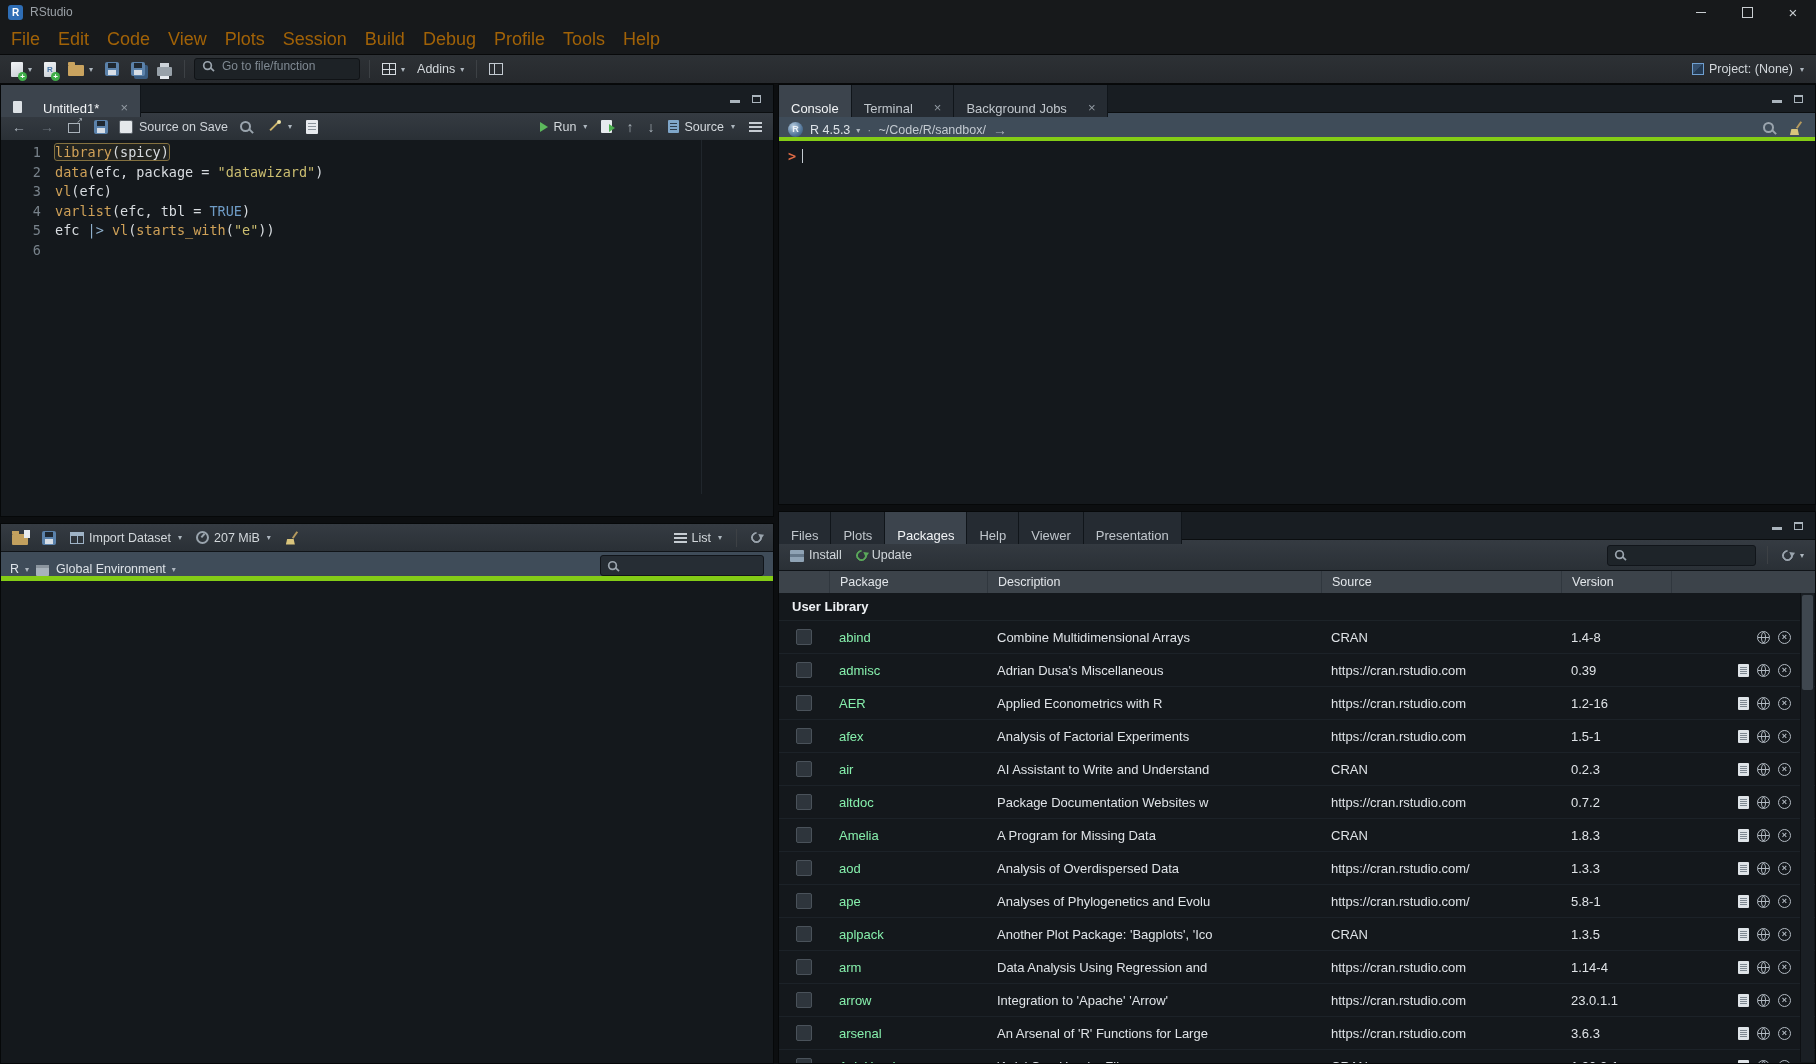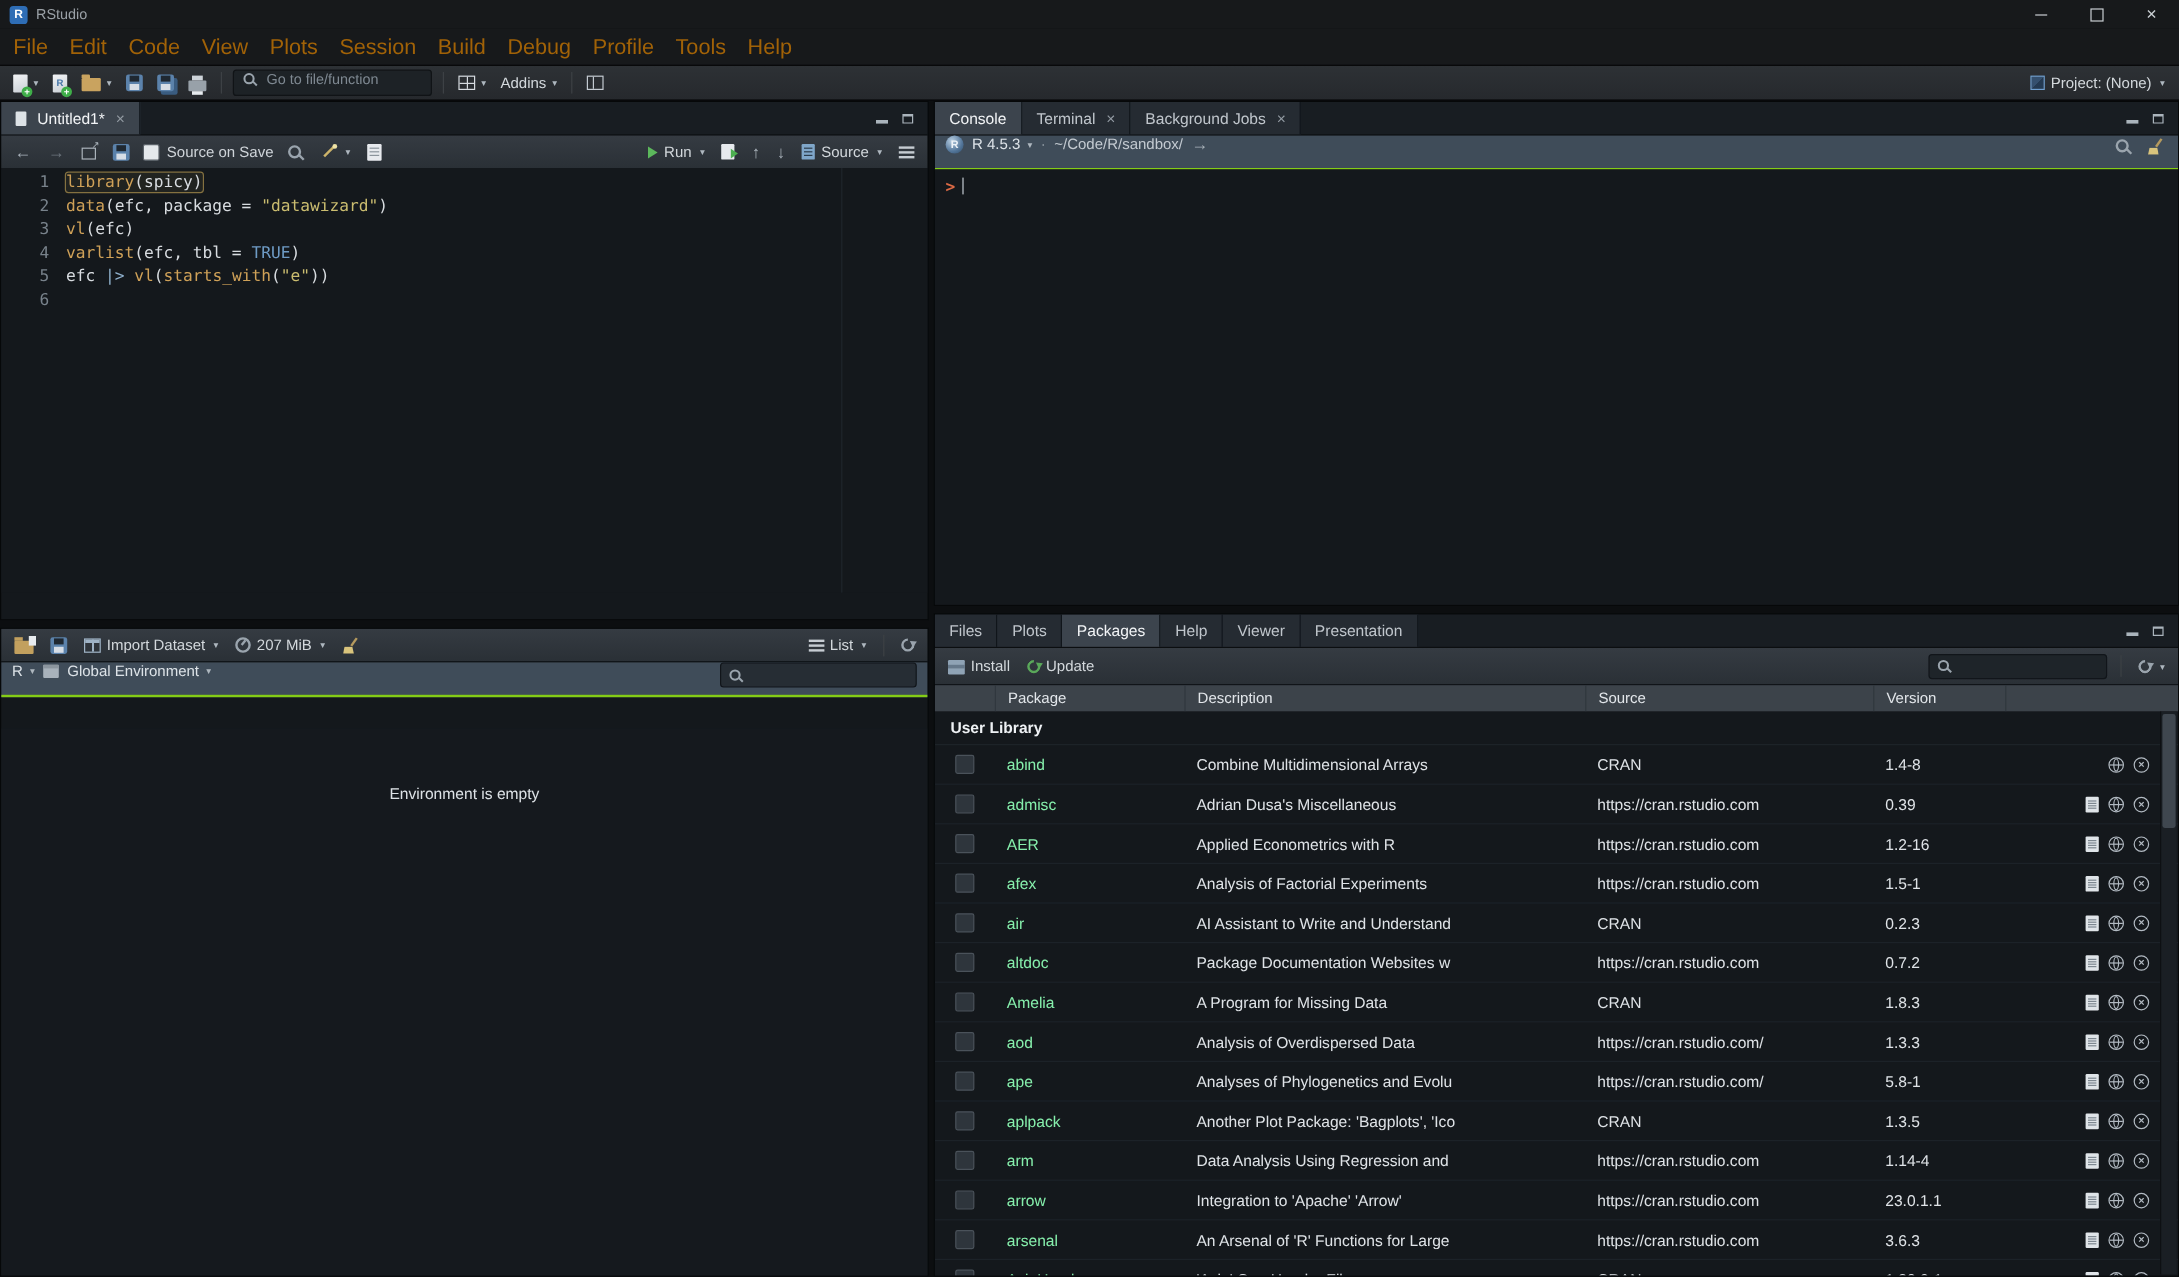--- a/index.html
+++ b/index.html
@@ -35,31 +35,31 @@
   
   .main{position:absolute;top:84px;left:0;right:0;bottom:0;background:#0c0e10}
   .pane{position:absolute;background:#14181c;border:1px solid #060809;box-sizing:border-box;overflow:hidden}
   #pane-editor {left:0;    top:0;    width:774px; height:433px}
   #pane-env    {left:0;    top:439px;width:774px; height:541px}
   #pane-console{left:778px;top:0;    width:1038px;height:421px}
   #pane-files  {left:778px;top:427px;width:1038px;height:553px}
   
   .tabbar{height:27px;background:#181d22;display:flex;align-items:stretch;border-bottom:1px solid #0b0e10}
   .tabs{display:flex;align-items:stretch}
-  .tab{display:flex;align-items:center;gap:9px;padding:0 12px;font-size:13px;color:#c0c6cc;
+  .tab{display:flex;align-items:flex-start;gap:21px;padding:16px 12px;font-size:13px;color:#c0c6cc;
        background:#252b32;border-right:1px solid #10151a;white-space:nowrap}
   .tab.active{background:#3c444d;color:#f2f4f6}
   .tab-close{color:#939ba3;font-size:13px;line-height:1}
   .pane-winbtns{margin-left:auto;display:flex;align-items:center;gap:12px;padding:0 12px}
   .i-min{width:10px;height:3px;background:#aab4bc;display:inline-block}
   .i-maxp{width:9px;height:8px;border:1px solid #aab4bc;border-top-width:2px;box-sizing:border-box;display:inline-block}
   
   .ptoolbar{height:28px;background:linear-gradient(#353b42,#2a3036);border-bottom:1px solid #101418;
             display:flex;align-items:center;gap:8px;padding:0 8px;font-size:12.5px;color:#d3d8dc;box-sizing:border-box}
-  .subbar{height:29px;background:#3f4c59;border-bottom:2px solid #84cc16;display:flex;align-items:flex-start;
+  .subbar{height:29px;background:#3f4c59;border-bottom:5px solid #84cc16;display:flex;align-items:flex-end;
           gap:7px;padding:0 9px;font-size:12.5px;color:#dde3e8;box-sizing:border-box}
   .ibtn{display:inline-flex;align-items:center;gap:5px;padding:2px 3px;border-radius:3px}
   .chip{display:inline-flex;align-items:center;gap:4px}
   .glyph{color:#a8b1b9;font-size:14px;line-height:1}
   .glyph.dim{color:#6c757d}
   .chk{display:inline-flex;align-items:center;gap:6px;color:#cfd4d9;font-size:12.5px}
   .cbox{width:12px;height:12px;background:#e4e8eb;border:1px solid #5a6168;border-radius:2px;display:inline-block}
   .searchbox{display:flex;align-items:center;gap:5px;width:150px;height:19px;background:#262d34;
              border:1px solid #11151a;border-radius:3px;padding:0 6px;box-sizing:content-box}
   .searchbox input{flex:1;background:transparent;border:none;outline:none;color:#dfe4e8;font-size:12px;min-width:0;
@@ -439,23 +439,20 @@
       <span class="chip">
         <span>Global Environment</span>
         <span class="caret">▾</span>
       </span>
       <span class="spacer"></span>
       <span class="searchbox">
         <span class="i i-mag small"></span>
         <input style="">
       </span>
     </div>
-    <div class="env-body">
-      <span class="env-empty">Environment is empty</span>
-    </div>
   </div>
 
   <div class="pane" id="pane-files">
     <div class="tabbar">
       <div class="tabs">
 
       <div class="tab">
             <span>Files</span>
           </div>
           <div class="tab">

